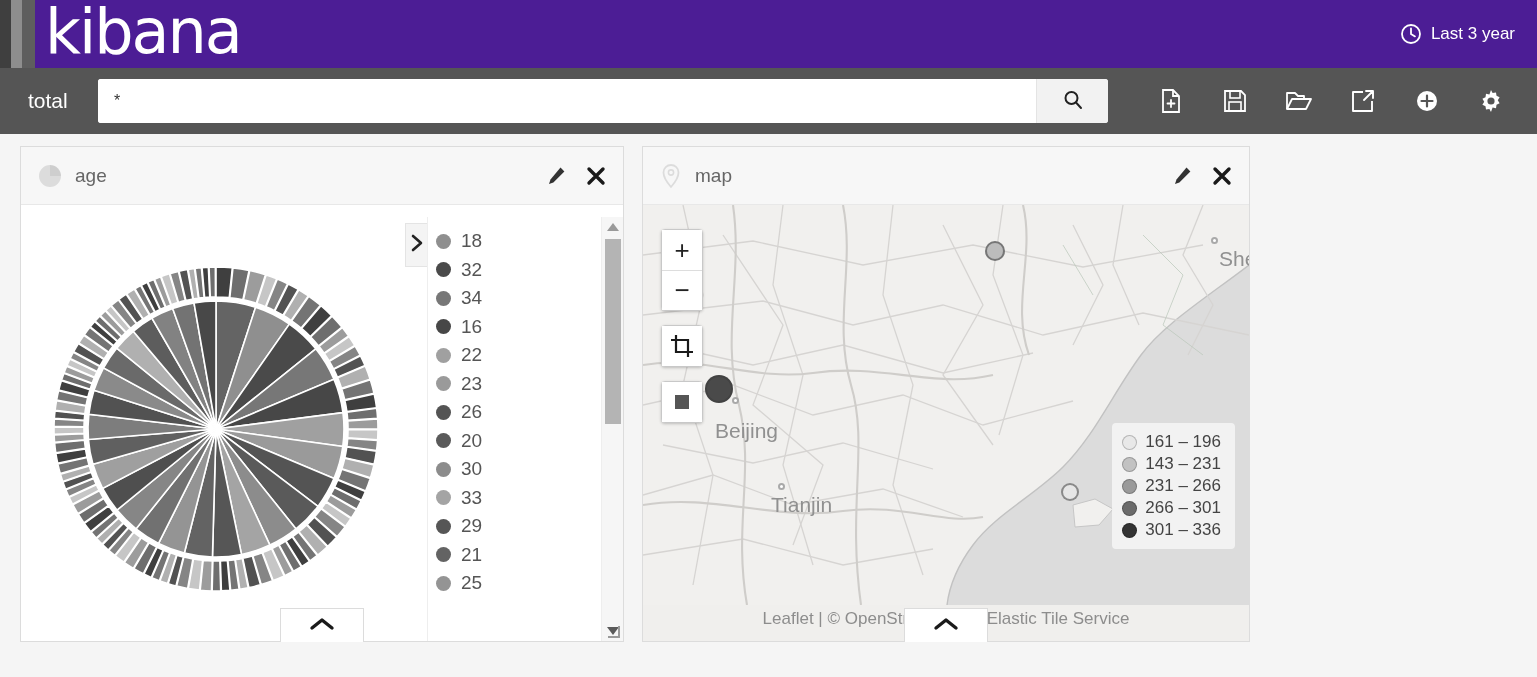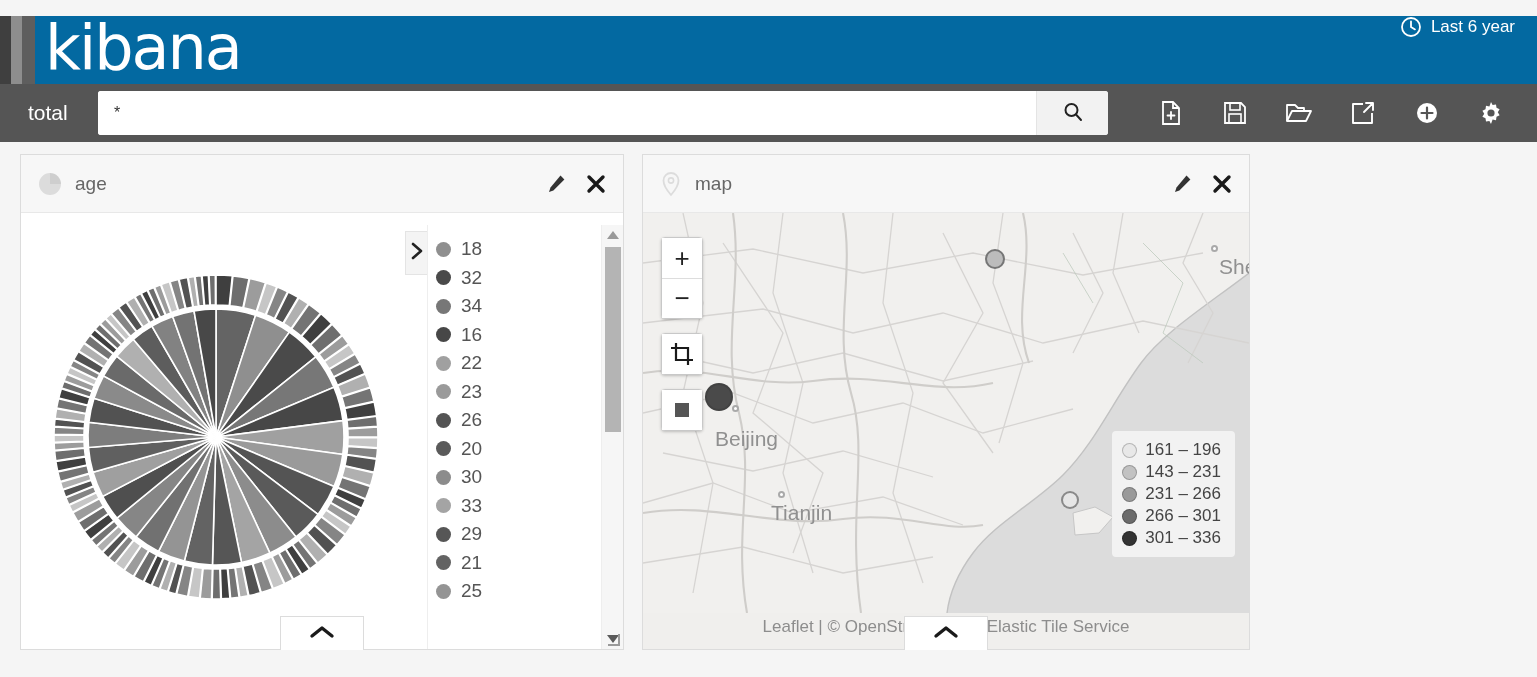--- a/index.html
+++ b/index.html
@@ -4,22 +4,22 @@
 <style>
   * { box-sizing: border-box; margin: 0; padding: 0; }
   html, body {
     width: 1537px; height: 677px;
     font-family: "Liberation Sans", sans-serif;
     background: #f5f5f5; overflow: hidden;
   }
 
   
   .topnav {
-    height: 68px; background: #0369a1;
-    display: flex; align-items: flex-start; position: relative; margin-top: 16px;
+    height: 68px; background: #4c1d95;
+    display: flex; align-items: center; position: relative;
   }
   .logo-wrap { display: flex; align-items: center; height: 100%; padding-left: 0; }
   .logo-bars { display: flex; align-items: flex-start; height: 68px; }
   .logo-bars i { display: block; width: 11px; height: 68px; }
   .logo-bars i:nth-child(1) { background: #3f3f3f; }
   .logo-bars i:nth-child(2) { background: #8e8e8e; }
   .logo-bars i:nth-child(3) { background: #5e5e5e; width: 13px; }
   .logo-text {
     color: #ffffff; font-size: 62px; line-height: 62px;
     font-weight: 400; letter-spacing: -2px; padding-left: 10px;
@@ -39,21 +39,21 @@
     border-top: 10px solid #6e6e6e;
   }
   .nav-right {
     margin-left: auto; display: flex; align-items: center;
     padding-right: 22px; color: #ffffff; font-size: 17px; cursor: pointer;
   }
   .clock-icon { margin-right: 9px; display: flex; }
 
   
   .querybar {
-    height: 58px; background: #555555;
+    height: 66px; background: #555555;
     display: flex; align-items: center; padding: 0 14px;
   }
   .query-label {
     color: #ffffff; font-size: 21px; width: 72px;
     padding-left: 14px; flex: none;
   }
   .query-input-wrap {
     display: flex; align-items: stretch; height: 44px;
     flex: 0 0 1010px; margin-left: 12px;
     border-radius: 3px; overflow: hidden; background: #ffffff;
@@ -202,21 +202,21 @@
       </div>
     <div class="logo-text">kibana</div>
   </div>
   <div class="nav-right">
     <span class="clock-icon">
       <svg width="22" height="22" viewBox="0 0 22 22">
         <circle cx="11" cy="11" r="9" fill="none" stroke="#ffffff" stroke-width="1.8"></circle>
         <path d="M11 5.5V11l4 2.4" fill="none" stroke="#ffffff" stroke-width="1.8" stroke-linecap="round"></path>
       </svg>
     </span>
-    <span>Last 6 year</span>
+    <span>Last 3 year</span>
   </div>
 </div>
 
 <div class="querybar">
   <div class="query-label">total</div>
   <div class="query-input-wrap">
     <input class="query-input" type="text" value="*" style="">
     <button class="query-search-btn">
       <span>
         <svg width="24" height="24" viewBox="0 0 24 24">

